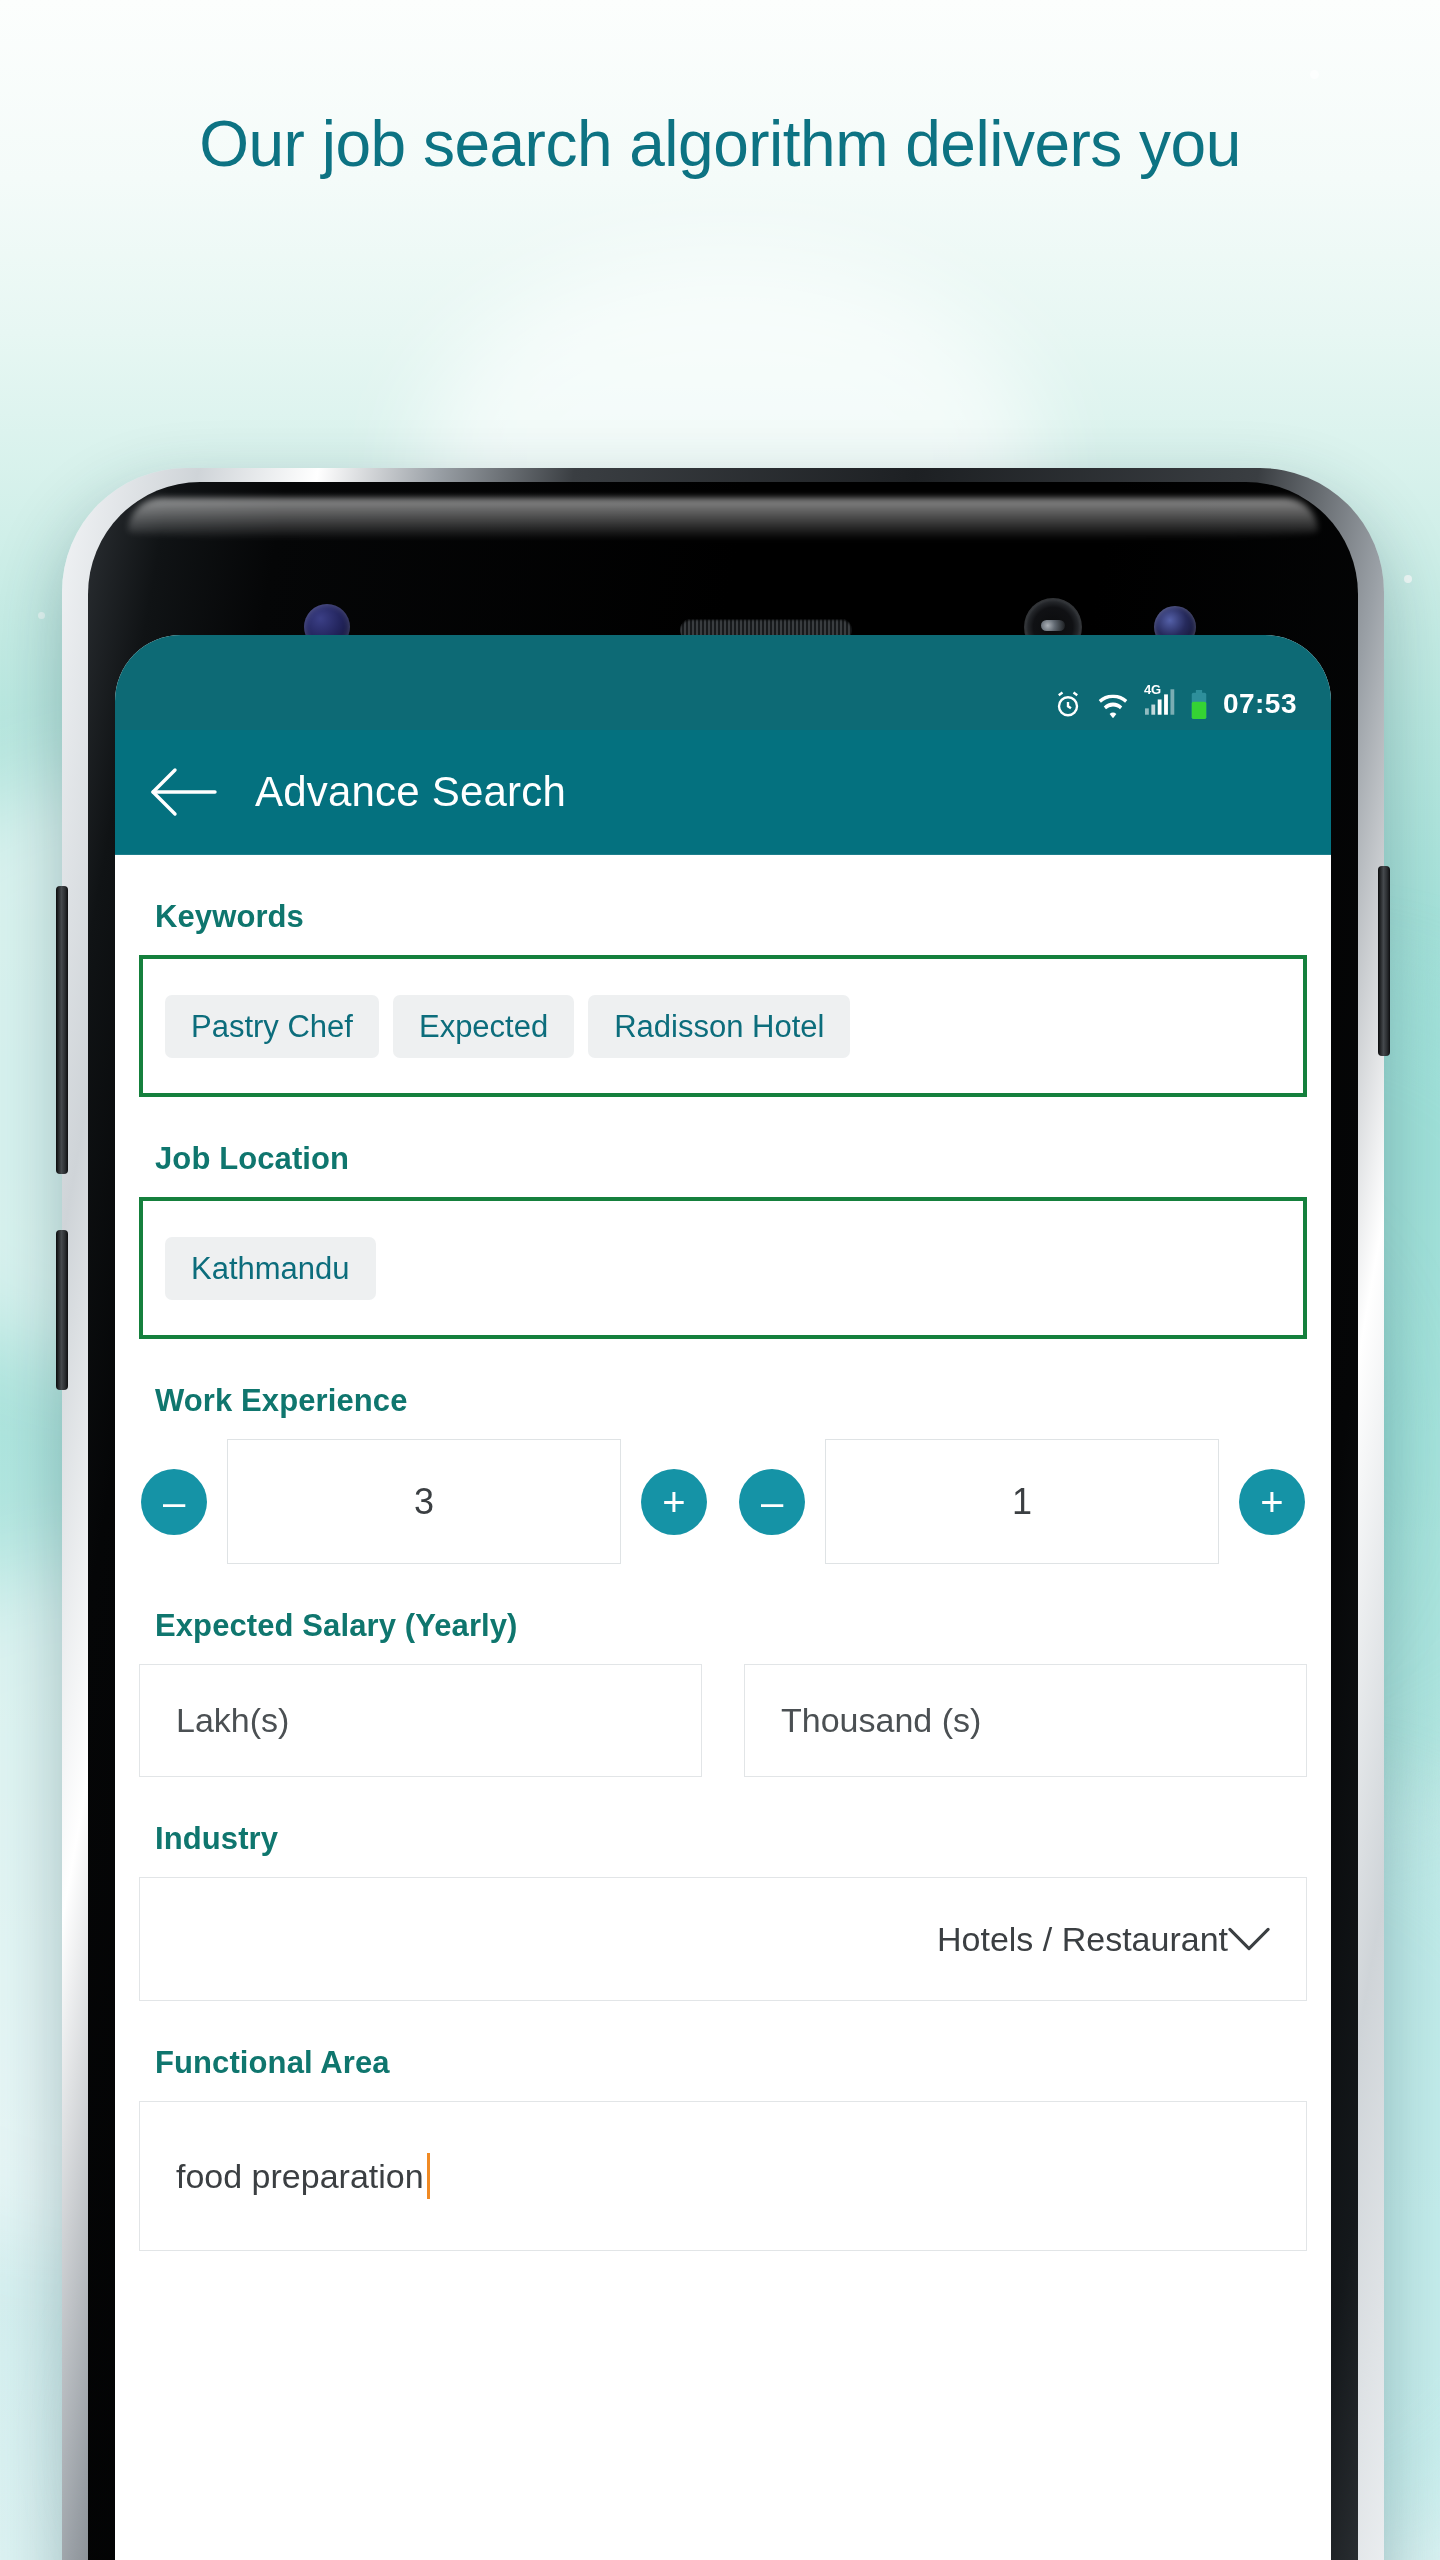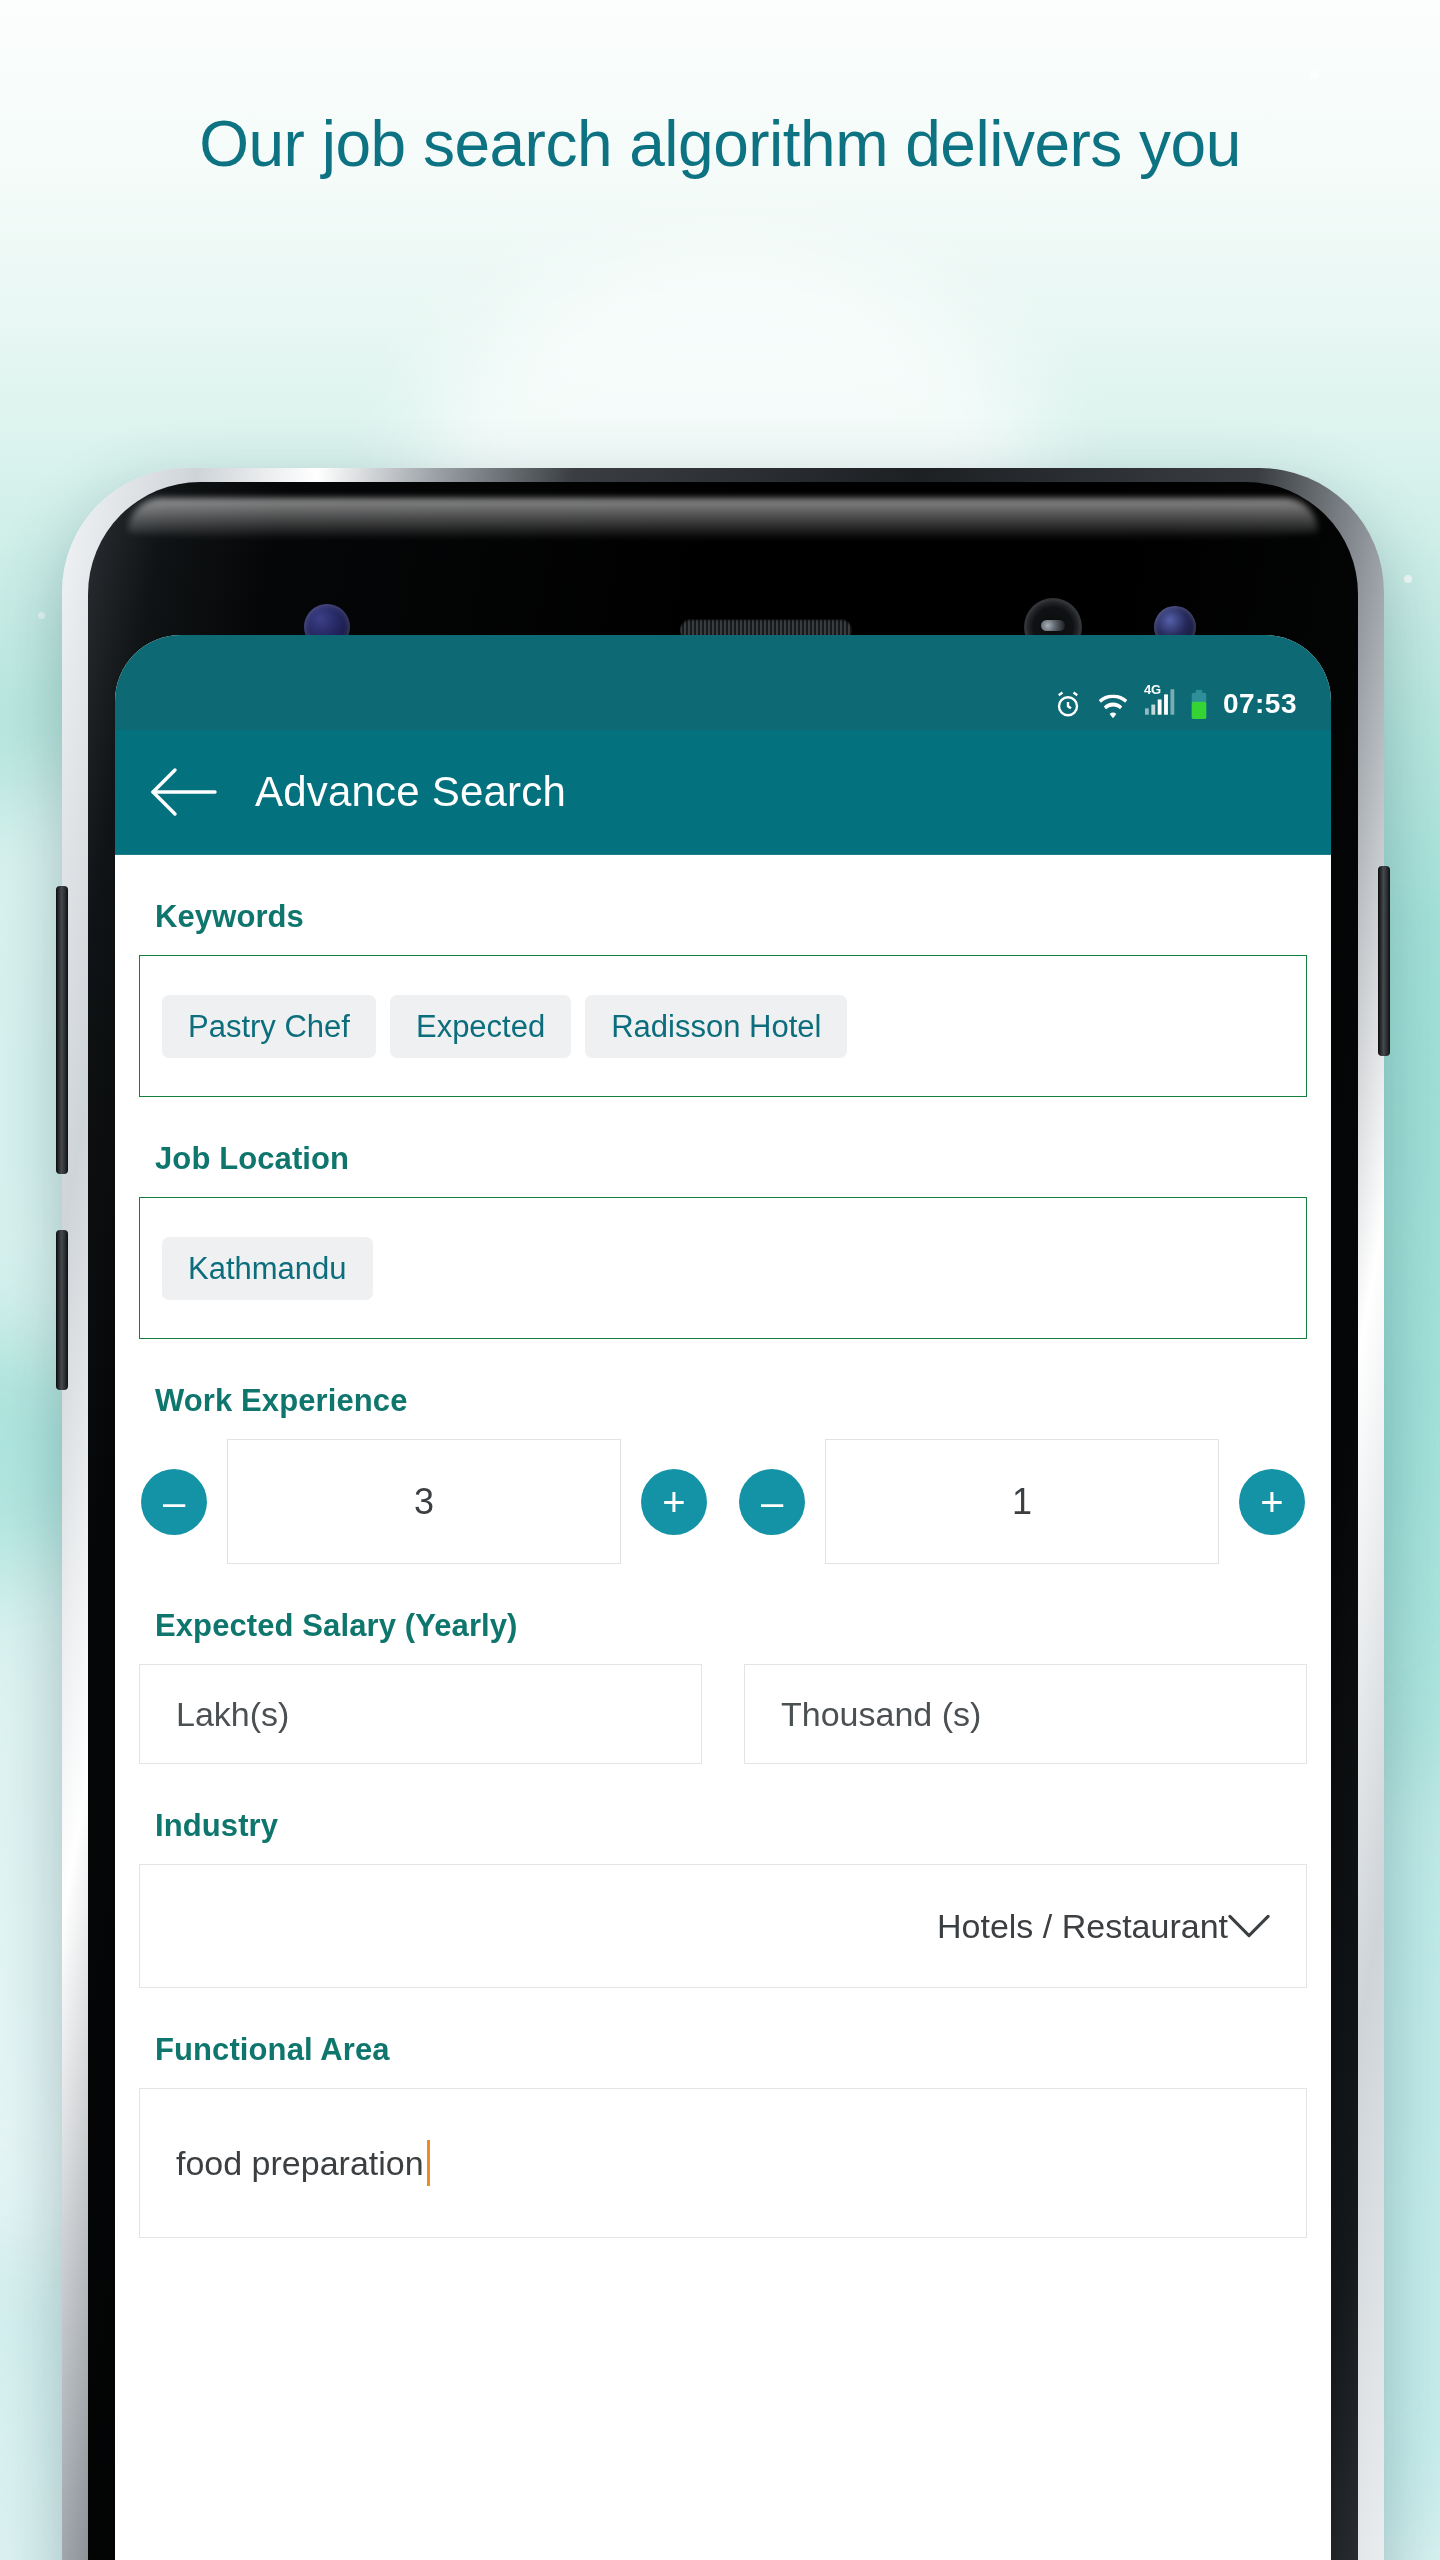--- a/index.html
+++ b/index.html
@@ -240,21 +240,21 @@
   .field-label {
     color: #0f766e;
     font-size: 31px;
     font-weight: bold;
     letter-spacing: 0.1px;
     padding: 44px 0 20px 40px;
   }
 
   .box {
     margin: 0 24px;
-    border: 1px solid #15803d;
+    border: 4px solid #15803d;
     background: #ffffff;
   }
 
   .chip-box {
     min-height: 142px;
     display: flex;
     align-items: center;
     flex-wrap: wrap;
     gap: 14px;
     padding: 18px 22px;
@@ -313,21 +313,21 @@
   }
 
   
   .dual-row {
     display: flex;
     gap: 42px;
     padding: 0 24px;
   }
   .text-input {
     flex: 1;
-    height: 100px;
+    height: 113px;
     border: 1px solid #e2e5e7;
     background: #ffffff;
     display: flex;
     align-items: center;
     padding-left: 36px;
     font-size: 34px;
     color: #4b5053;
     cursor: text;
   }
 

